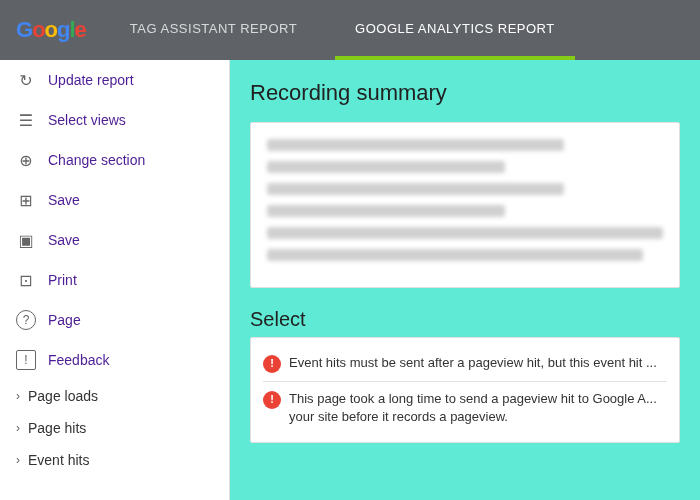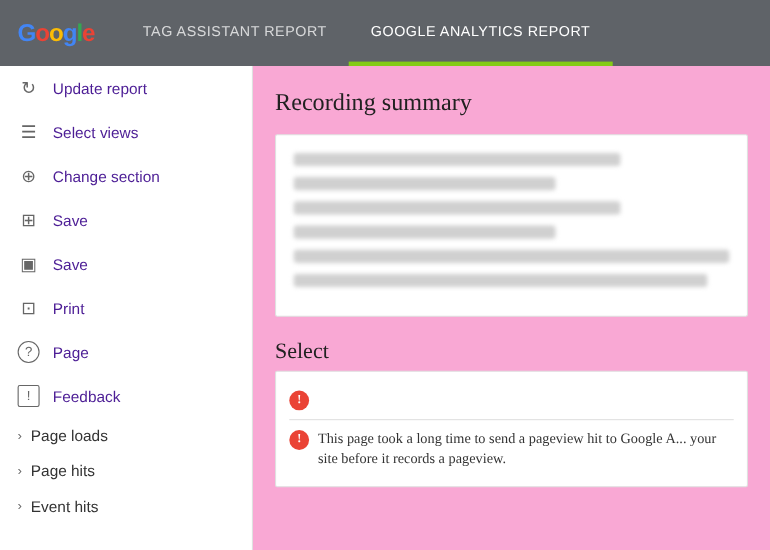--- a/index.html
+++ b/index.html
@@ -28,21 +28,21 @@
     .logo-o1 { color: #ea4335; }
     .logo-o2 { color: #fbbc05; }
     .logo-g2 { color: #4285f4; }
     .logo-l { color: #34a853; }
     .logo-e { color: #ea4335; }
 
     .header-tabs {
       display: flex;
       align-items: stretch;
       height: 60px;
-      gap: 0;
+      gap: 18px;
     }
     .header-tab {
       display: flex;
       align-items: center;
       padding: 0 20px;
       color: #fff;
       font-size: 13px;
       font-weight: 500;
       letter-spacing: 0.5px;
       cursor: pointer;
@@ -107,24 +107,23 @@
       gap: 8px;
     }
     .chevron {
       font-size: 12px;
       color: #666;
     }
 
     
     .main-content {
       flex: 1;
-      background: #f9a8d4;
+      background: #5eead4;
       overflow-y: auto;
       padding: 20px;
-      font-family: Liberation Serif, serif;
     }
     .section-title {
       font-size: 22px;
       font-weight: 400;
       color: #212121;
       margin-bottom: 16px;
     }
 
     
     .recording-box {
@@ -272,20 +271,21 @@
       <div class="blurred-line short"></div>
       <div class="blurred-line xlong"></div>
       <div class="blurred-line long"></div>
     </div>
 
     <div class="alerts-title">Select</div>
 
     <div class="alerts-box">
       <div class="alert-item">
         <div class="alert-icon">!</div>
+        <span>Event hits must be sent after a pageview hit, but this event hit ...</span>
       </div>
       <div class="alert-divider"></div>
       <div class="alert-item">
         <div class="alert-icon">!</div>
         <span>This page took a long time to send a pageview hit to Google A... your site before it records a pageview.</span>
       </div>
     </div>
   </div>
 
 </div>

